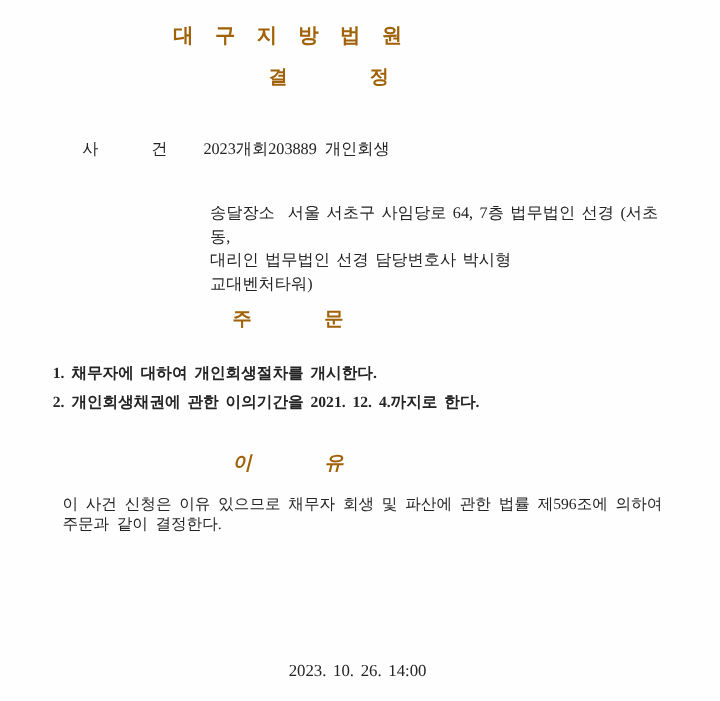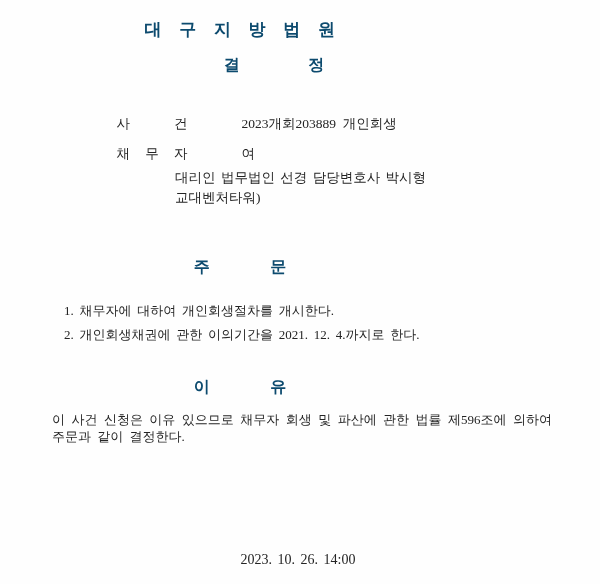--- a/index.html
+++ b/index.html
@@ -17,21 +17,21 @@
     overflow: hidden;
   }
   
   .heading {
     position: absolute;
     left: 0;
     width: 480px;
     text-align: center;
     font-family: "Liberation Sans", "DejaVu Sans", sans-serif;
     font-weight: bold;
-    color: #0c4a6e;
+    color: #a16207;
     white-space: pre;
   }
   .court-name {
     top: 20px;
     font-size: 17px;
     line-height: 20px;
     word-spacing: 12px;
     letter-spacing: 0.5px;
   }
   .doc-type {
@@ -40,69 +40,69 @@
     line-height: 20px;
     word-spacing: 64px;
     padding-left: 34px;
   }
   .section-heading {
     font-size: 16px;
     line-height: 16px;
     word-spacing: 56px;
   }
   .order-heading { top: 259px; }
-  .reason-heading { top: 379px; }
+  .reason-heading { top: 379px; font-style: italic; }
 
   
   .field-row {
     position: absolute;
     left: 55px;
     font-size: 13.5px;
     line-height: 20px;
     white-space: pre;
   }
   .case-row  { top: 94px; }
   .debtor-row{ top: 124px; }
   .field-label {
     display: inline-block;
     width: 71px;
     text-align: justify;
     text-align-last: justify;
     -moz-text-align-last: justify;
     vertical-align: top;
-    margin-left: 48px;
   }
   .field-value {
     display: inline-block;
-    margin-left: 54px;
+    margin-left: 30px;
     white-space: pre;
     vertical-align: top;
   }
 
   
   .service-block {
     position: absolute;
     top: 168px;
     left: 175px;
     width: 378px;
     font-size: 13.5px;
     line-height: 19.5px;
     word-spacing: 2px;
   }
   .service-block div { white-space: pre-wrap; }
 
   
   .order-list {
     position: absolute;
     top: 299px;
-    left: 64px;
+    left: 44px;
     width: 505px;
     font-size: 13px;
     line-height: 23.5px;
     word-spacing: 2.5px;
+    font-weight: bold;
   }
   .order-item { white-space: nowrap; }
 
   
   .reason-text {
     position: absolute;
     top: 411px;
     left: 52px;
     width: 500px;
     font-size: 13px;
@@ -130,25 +130,23 @@
 <div class="page">
 
   <div class="heading court-name">대 구 지 방 법 원</div>
 
   <div class="heading doc-type">결 정</div>
 
   <div class="field-row case-row">
     <span class="field-label">사 건</span><span class="field-value">2023개회203889  개인회생</span>
   </div>
 
-  <div class="field-row debtor-row">
-    <span class="field-label">채 무 자</span><span class="field-value">여</span>
-  </div>
 
   <div class="service-block">
+    <div>송달장소  서울 서초구 사임당로 64, 7층 법무법인 선경 (서초동,</div>
     <div>대리인 법무법인 선경 담당변호사 박시형</div>
     <div>교대벤처타워)</div>
   </div>
 
   <div class="heading section-heading order-heading">주 문</div>
 
   <div class="order-list">
     <div class="order-item">1. 채무자에 대하여 개인회생절차를 개시한다.</div>
     <div class="order-item">2. 개인회생채권에 관한 이의기간을 2021. 12. 4.까지로 한다.</div>
   </div>

